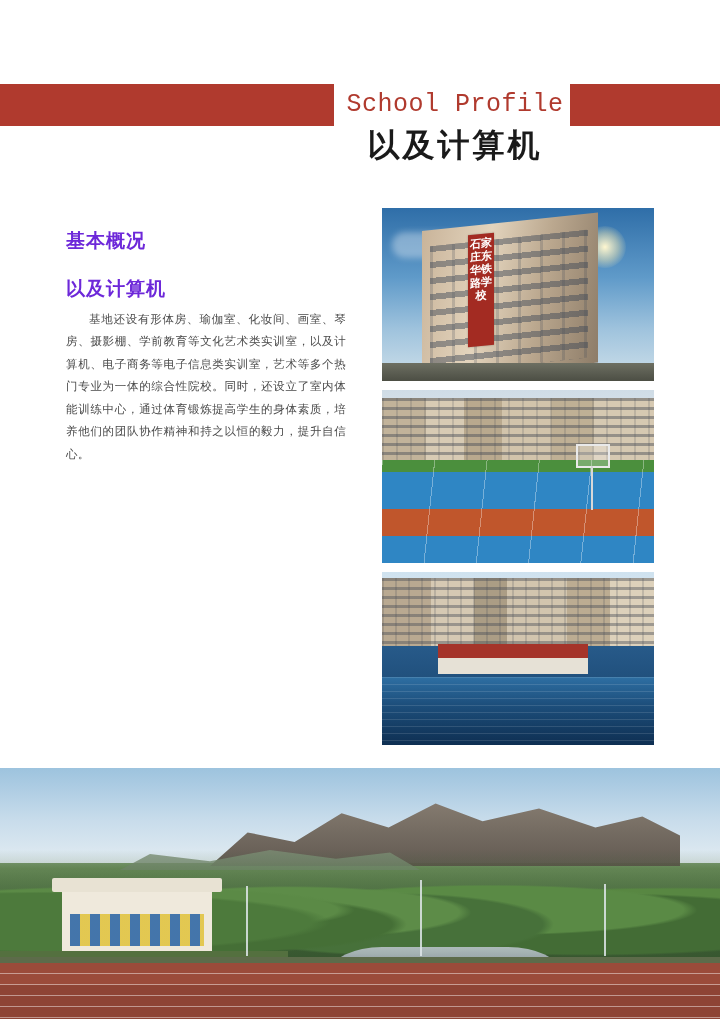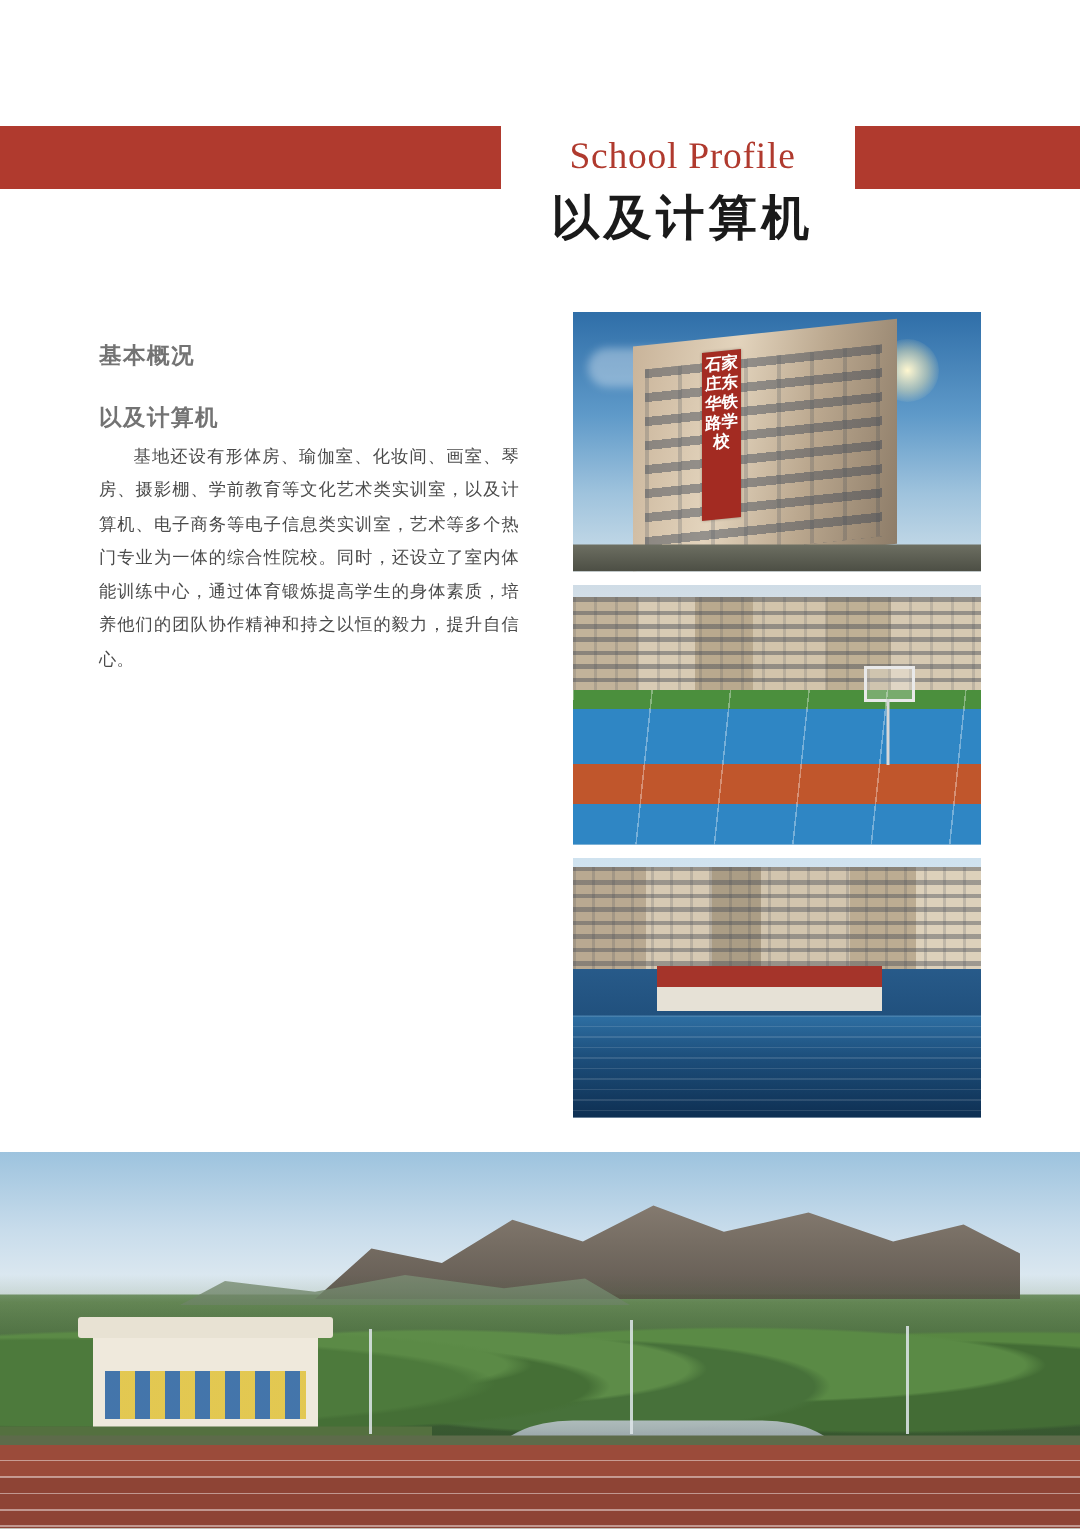--- a/index.html
+++ b/index.html
@@ -43,21 +43,21 @@
     position: absolute;
     left: 340px;
     top: 0;
     width: 230px;
     height: 42px;
     line-height: 42px;
     text-align: center;
     color: #b03a2e;
     font-size: 25px;
     letter-spacing: 0.5px;
-    font-family: Liberation Serif, serif;
+    font-family: Liberation Mono, monospace;
   }
   .title-cn {
     position: absolute;
     top: 124px;
     left: 340px;
     width: 230px;
     text-align: center;
     font-size: 32px;
     font-weight: bold;
     color: #1a1a1a;
@@ -65,23 +65,23 @@
   }
 
   
   .text-col {
     position: absolute;
     left: 66px;
     top: 228px;
     width: 280px;
   }
   .sec-title {
-    font-size: 15px;
+    font-size: 19px;
     font-weight: bold;
-    color: #737373;
+    color: #6d28d9;
     margin: 0 0 6px 0;
     letter-spacing: 1px;
   }
   .sec-title.second {
     margin-top: 22px;
   }
   .para {
     font-size: 11.5px;
     line-height: 1.95;
     color: #4a4a4a;

